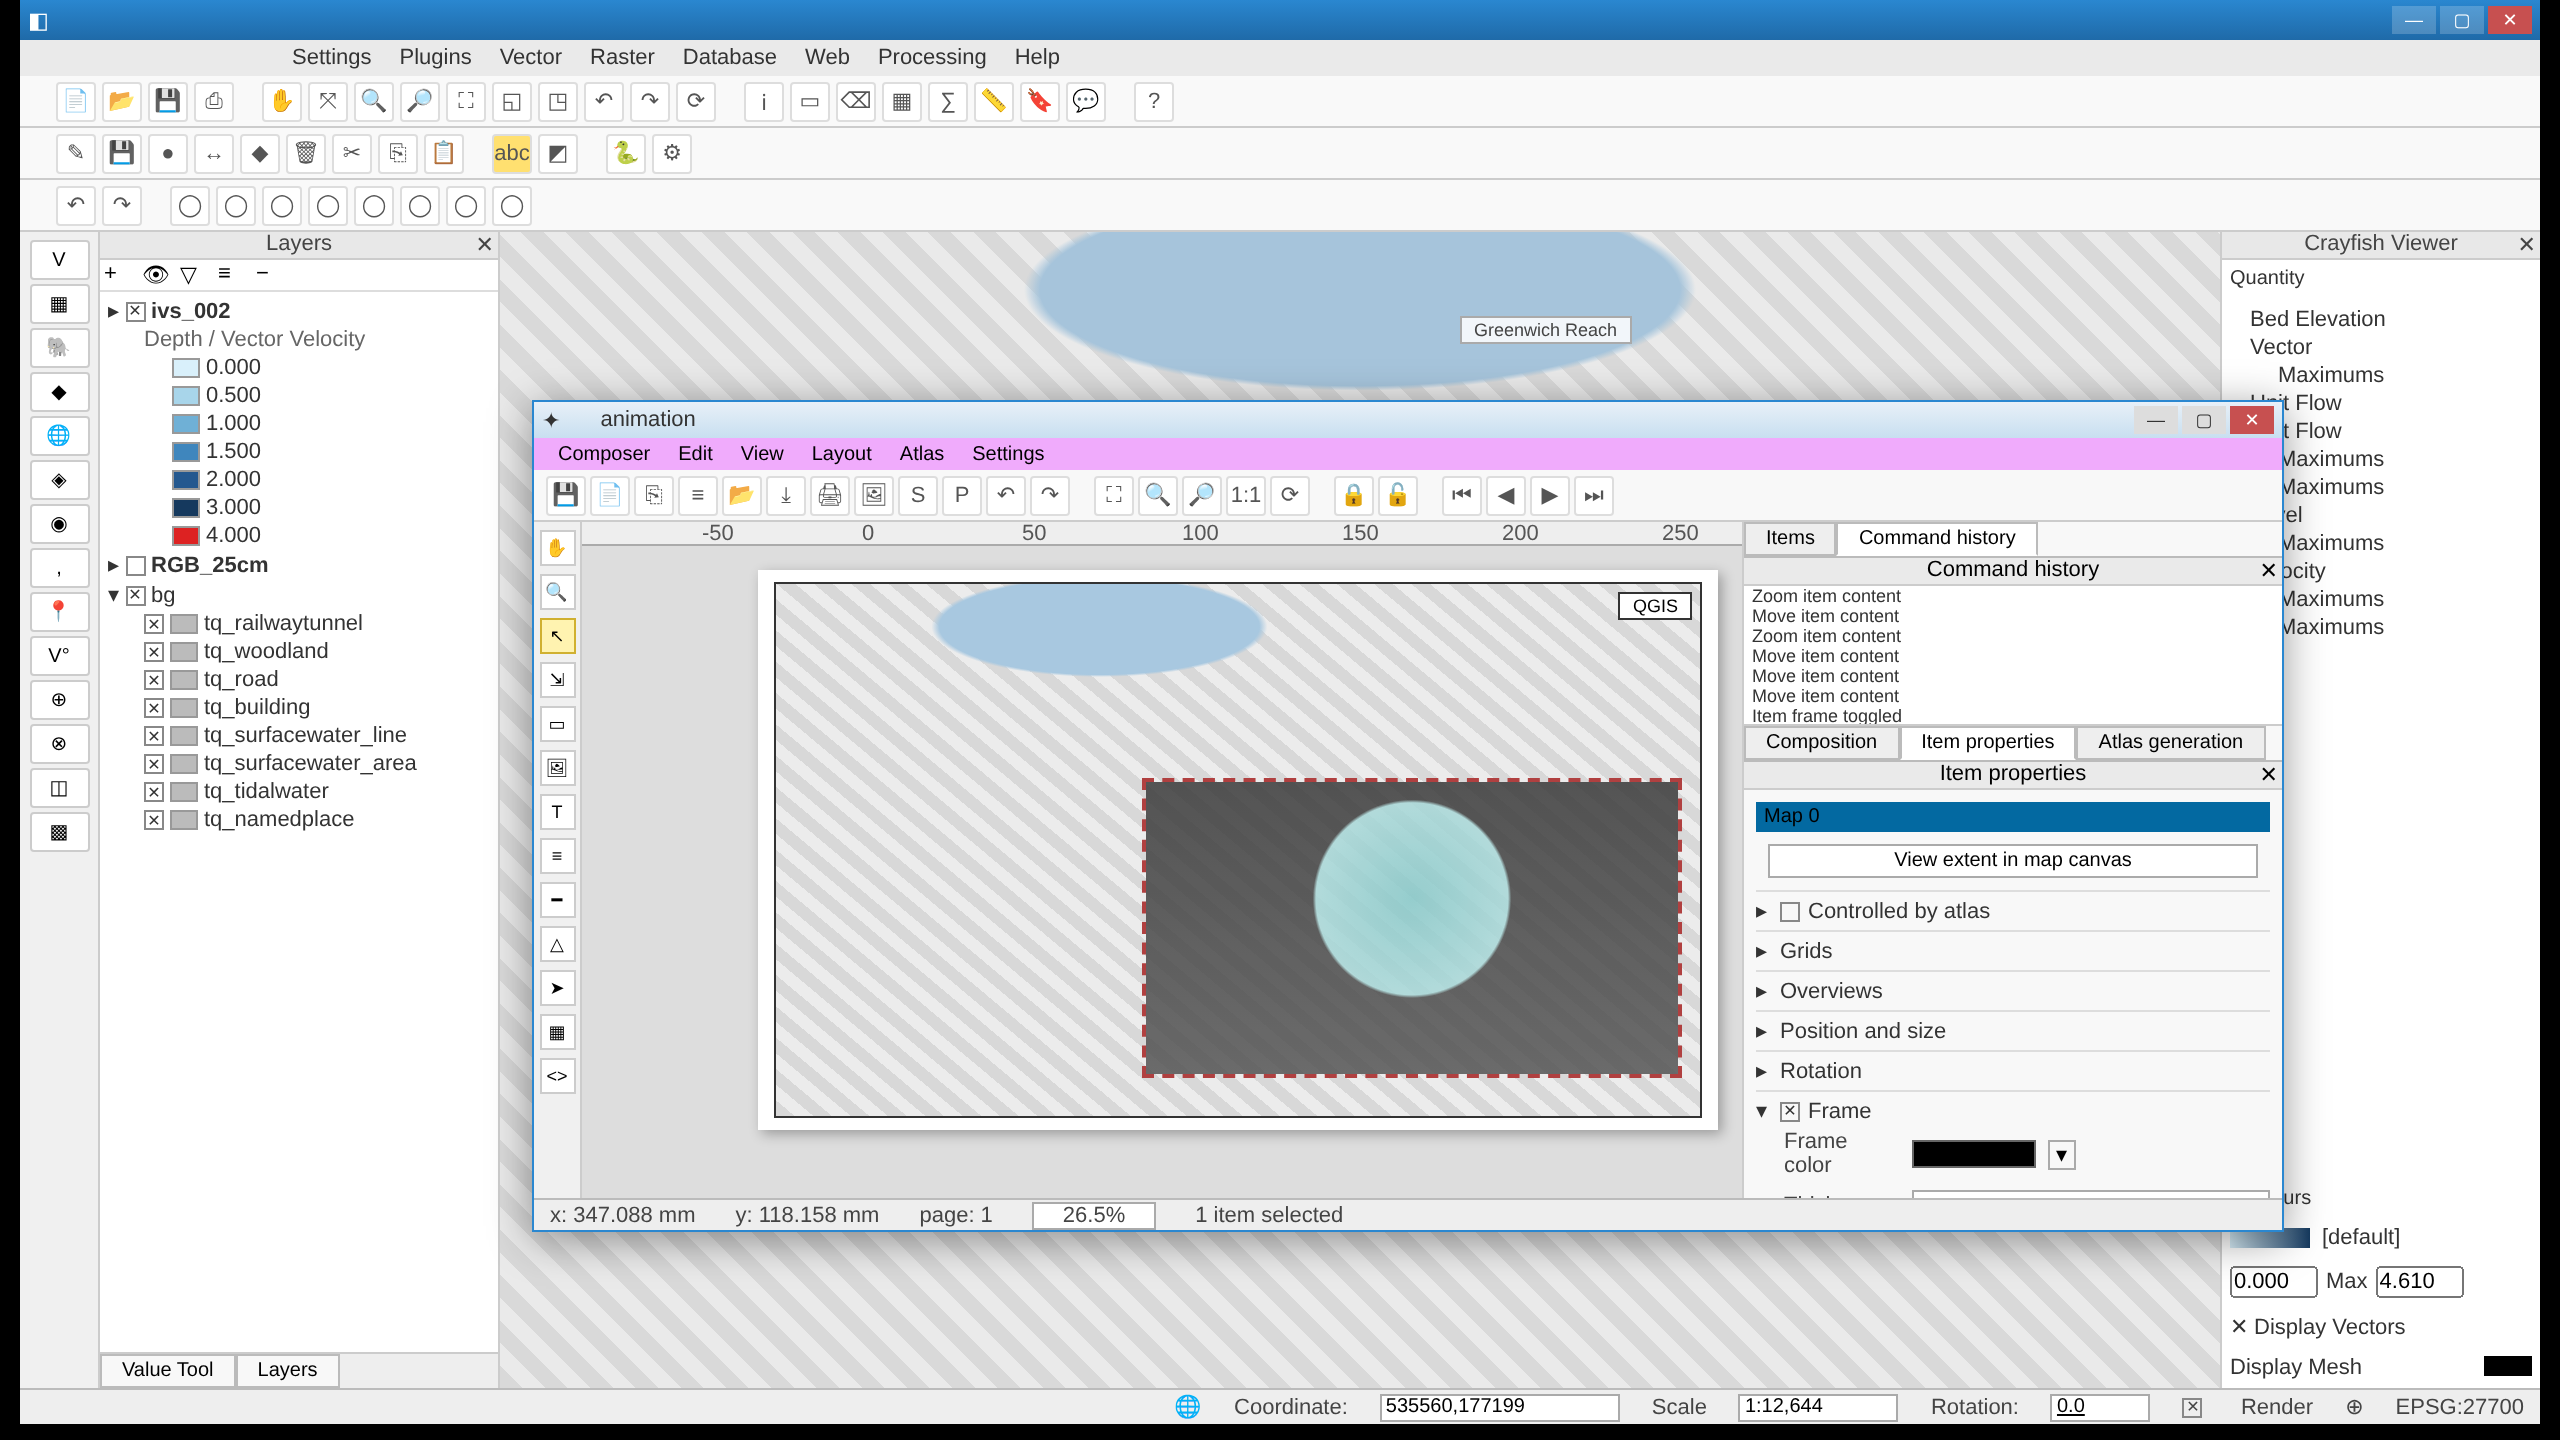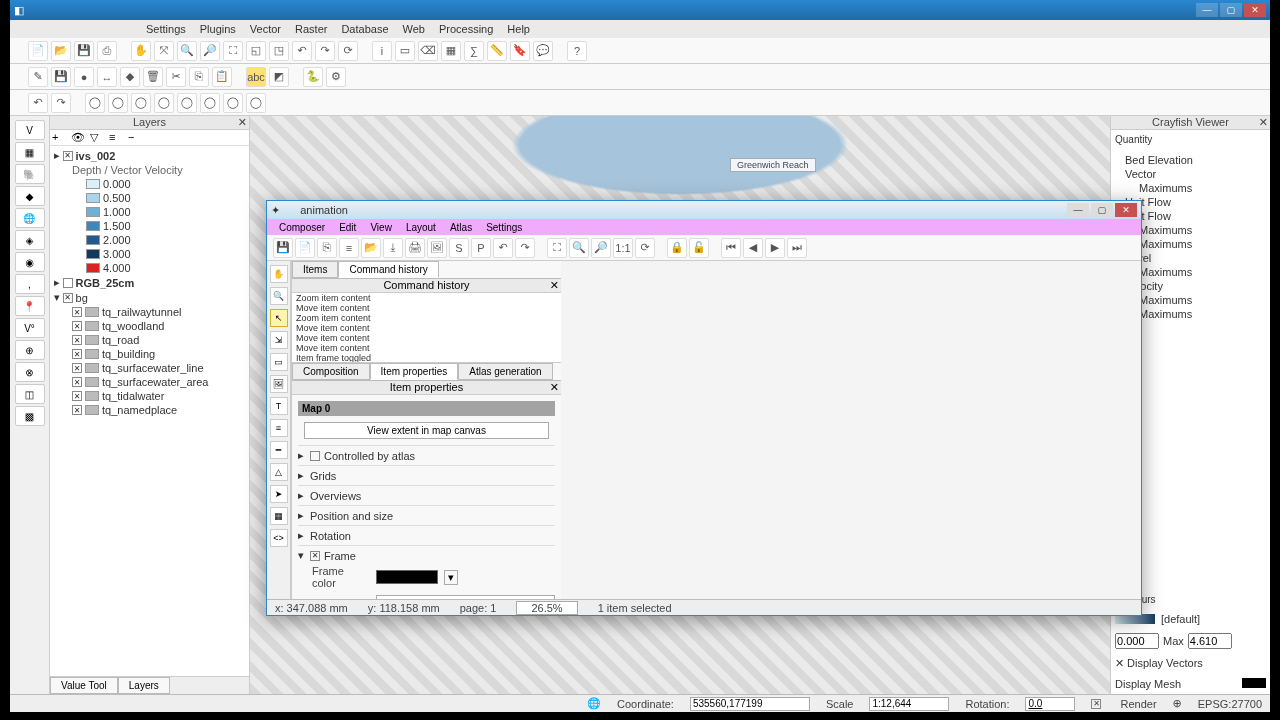--- a/index.html
+++ b/index.html
@@ -81,21 +81,21 @@
 .histlist div{padding:0 4px;font-size:9px;color:#333}
 .proplist{flex:1;overflow:auto;padding:2px 6px}
 .propgroup{border-top:1px solid #ddd;padding:3px 0}
 .propgroup .pg-hdr{display:flex;align-items:center;gap:4px;cursor:pointer;color:#333}
 .propgroup .arrow{width:8px;display:inline-block}
 .proprow{display:flex;align-items:center;gap:6px;padding:3px 0 3px 14px}
 .proprow label{width:58px;color:#444}
 .proprow input,.proprow select{flex:1;height:16px;border:1px solid #aaa;font-size:10px;padding:0 2px}
 .colorbox{width:62px;height:14px;background:#000;border:1px solid #666}
 .viewextent{margin:6px;border:1px solid #aaa;background:#fff;text-align:center;padding:2px;font-size:10px;cursor:pointer}
-.map0hdr{background:#a3a3a3;padding:2px 4px;font-weight:bold;font-size:10px;margin:4px 0}
+.map0hdr{background:#0369a1;padding:2px 4px;font-weight:normal;font-size:10px;margin:4px 0}
 .composer .cstatus{height:16px;background:#eee;border-top:1px solid #bbb;display:flex;align-items:center;gap:20px;padding:0 8px;font-size:9px;color:#444}
 .composer .cstatus .pct{border:1px solid #aaa;padding:0 14px;background:#fff}
 </style>
 </head>
 <body>
 
 <div class="app">
   <div class="titlebar">
     <span>◧</span>
     <div class="spacer"></div>
@@ -414,20 +414,39 @@
       <div class="clt">▭</div>
       <div class="clt">🖼</div>
       <div class="clt">T</div>
       <div class="clt">≡</div>
       <div class="clt">━</div>
       <div class="clt">△</div>
       <div class="clt">➤</div>
       <div class="clt">▦</div>
       <div class="clt">&lt;&gt;</div>
     </div>
+    <div class="ccanvas">
+      <div class="ruler-h" id="rulerh">
+          <span style="left: 60px;">-50</span>
+          <span style="left: 140px;">0</span>
+          <span style="left: 220px;">50</span>
+          <span style="left: 300px;">100</span>
+          <span style="left: 380px;">150</span>
+          <span style="left: 460px;">200</span>
+          <span style="left: 540px;">250</span>
+        </div>
+      <div class="page"></div>
+      <div class="map0">
+        <div class="map0bg"></div>
+        <div class="map0lbl">QGIS</div>
+      </div>
+      <div class="map1">
+        <div class="map1bg"></div>
+      </div>
+    </div>
     <div class="cright">
       <div class="tabsrow">
         <div class="tab">Items</div>
         <div class="tab active">Command history</div>
       </div>
       <div class="subhdr">
         <span>Command history</span>
         <span class="x">✕</span>
       </div>
       <div class="histlist" id="histlist">

